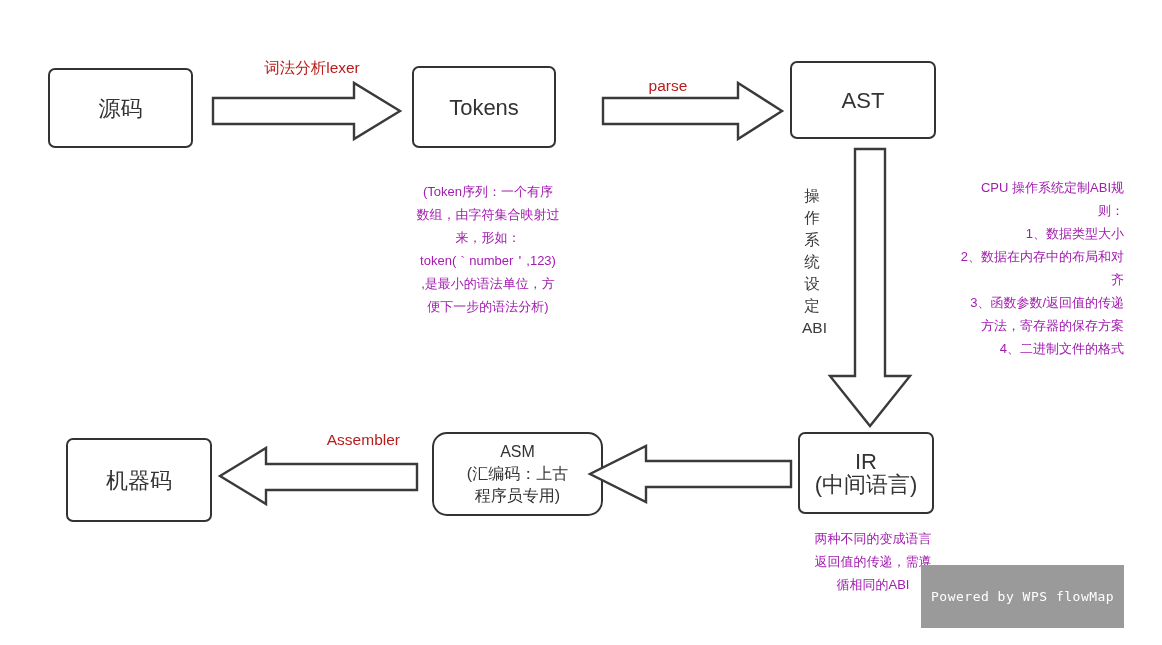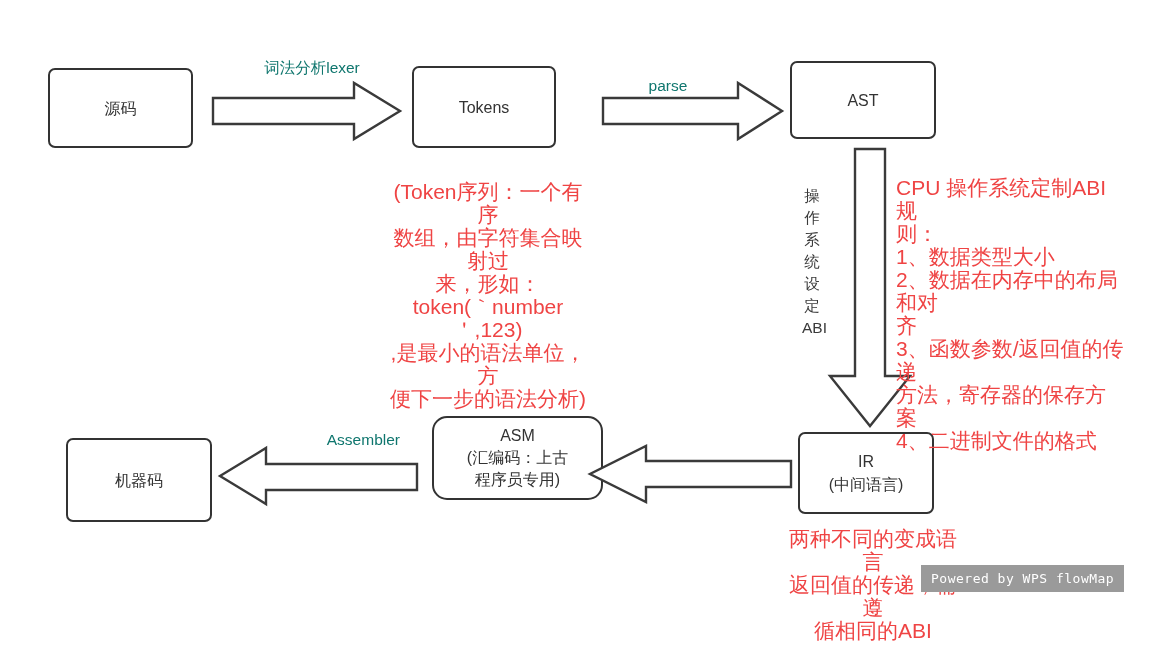--- a/index.html
+++ b/index.html
@@ -22,41 +22,41 @@
     position: absolute;
     box-sizing: border-box;
     border: 2px solid #333333;
     border-radius: 7px;
     background: #ffffff;
     display: flex;
     flex-direction: column;
     align-items: center;
     justify-content: center;
     text-align: center;
-    font-size: 16px;
+    font-size: 22px;
     line-height: 23px;
     color: #333333;
     white-space: pre-line;
   }
   .note {
     position: absolute;
-    font-size: 21px;
+    font-size: 13px;
     line-height: 23px;
-    color: #ef4444;
+    color: #a21caf;
     text-align: center;
     white-space: pre-line;
   }
   .note.left-align {
-    text-align: left;
+    text-align: right;
   }
   .edge-label {
     position: absolute;
     font-size: 15.5px;
     line-height: 20px;
-    color: #0f766e;
+    color: #b91c1c;
     text-align: center;
     white-space: pre;
   }
   .v-label {
     position: absolute;
     font-size: 15.5px;
     line-height: 22px;
     color: #3a3a3a;
     text-align: center;
     width: 20px;
@@ -76,21 +76,21 @@
     stroke-linejoin: miter;
   }
   .watermark {
     position: absolute;
     background: #9a9a9a;
     color: #ffffff;
     font-family: "DejaVu Sans Mono", "Liberation Mono", monospace;
     font-size: 13px;
     line-height: 23px;
     letter-spacing: 0.5px;
-    padding: 2px 10px;
+    padding: 20px 10px;
     white-space: pre;
   }
 </style>
 </head>
 <body>
 
 <div id="canvas">
 
   <div class="node" style="left:48px; top:68px; width:145px; height:80px;">
     <span>源码</span>
@@ -102,21 +102,21 @@
 
   <div class="node" style="left:790px; top:61px; width:146px; height:78px;">
     <span>AST</span>
   </div>
 
   <div class="node" style="left:798px; top:432px; width:136px; height:82px;">
     <span>IR
 (中间语言)</span>
   </div>
 
-  <div class="node" style="left:432px; top:416px; width:171px; height:84px; font-size:16px; line-height:22px;border-radius:15px;">
+  <div class="node" style="left:432px; top:432px; width:171px; height:84px; font-size:16px; line-height:22px;border-radius:15px;">
     <span>ASM
 (汇编码：上古
 程序员专用)</span>
   </div>
 
   <div class="node" style="left:66px; top:438px; width:146px; height:84px;">
     <span>机器码</span>
   </div>
 
   <div class="arrow" style="left:212px; top:82px; width:190px; height:58px;">

